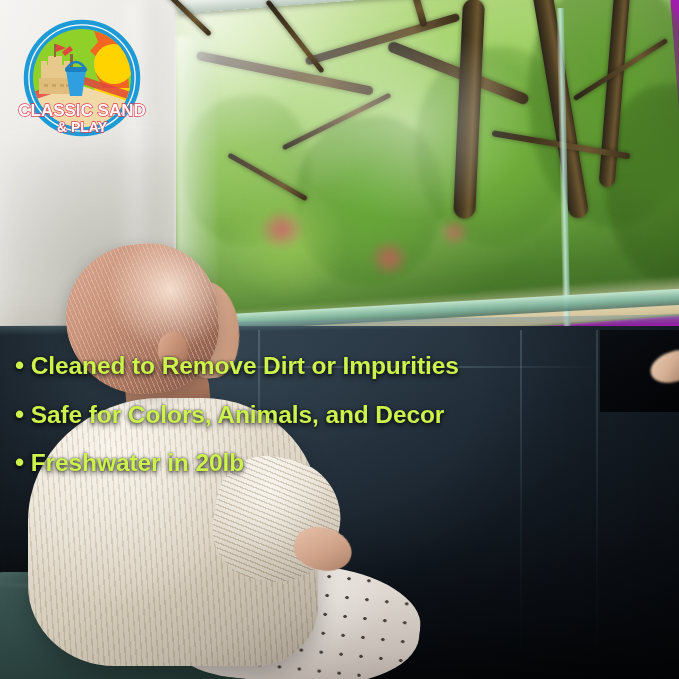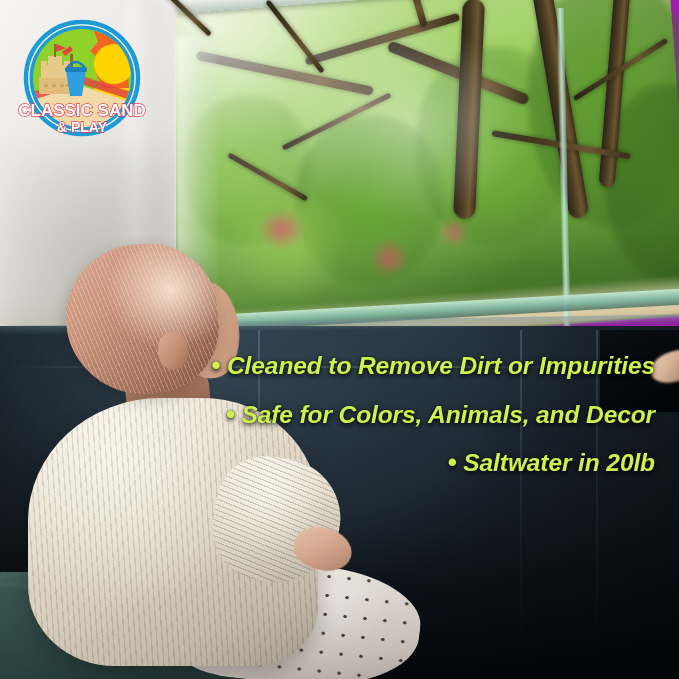--- a/index.html
+++ b/index.html
@@ -251,23 +251,22 @@
   
   .logo {
     position:absolute; left:8px; top:18px; width:148px; height:120px;
     z-index:40;
   }
   .logo svg { width:100%; height:100%; display:block; }
 
   
   .bullets {
     position:absolute; right:24px; top:352px; width:640px;
-    text-align:right;
+    text-align:left;
     z-index:30;
-    font-style:italic;
   }
   .bullet-line {
     color:#cdf24e;
     font-size:24.5px;
     font-weight:bold;
     line-height:1.0;
     letter-spacing:-.1px;
     white-space:nowrap;
     text-shadow:0 2px 5px rgba(0,0,0,.85), 0 0 2px rgba(0,0,0,.6);
     margin-bottom:22px;
@@ -409,17 +408,17 @@
     <div class="bullet-line">
       <span class="dot">•</span>
       <span>Cleaned to Remove Dirt or Impurities</span>
     </div>
     <div class="bullet-line">
       <span class="dot">•</span>
       <span>Safe for Colors, Animals, and Decor</span>
     </div>
     <div class="bullet-line">
       <span class="dot">•</span>
-      <span>Saltwater in 20lb</span>
+      <span>Freshwater in 20lb</span>
     </div>
   </div>
 
 </div>
 
 </body></html>

